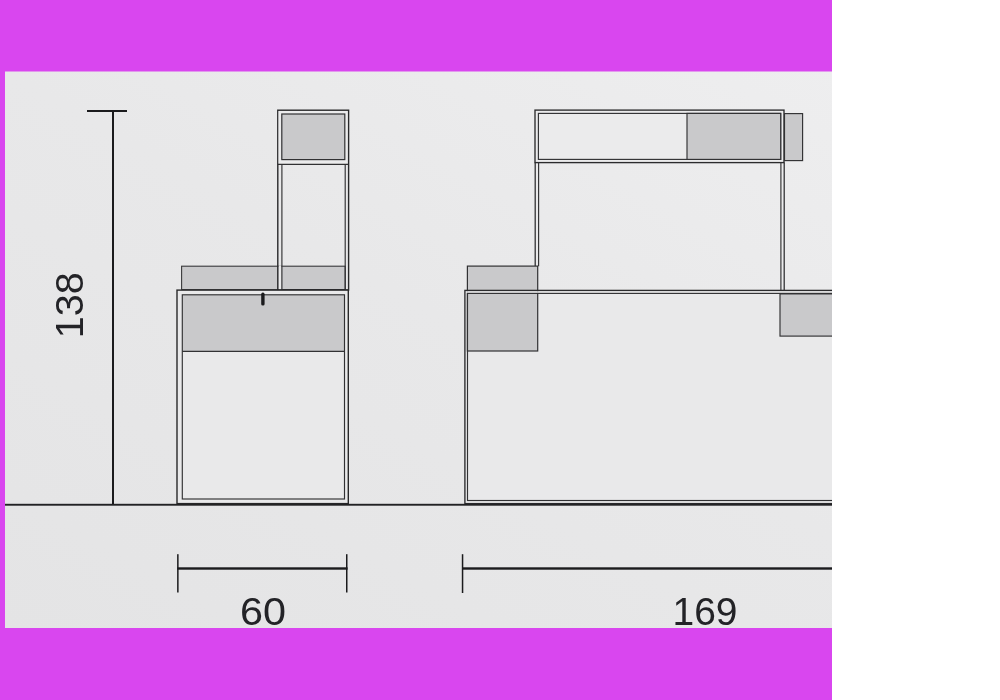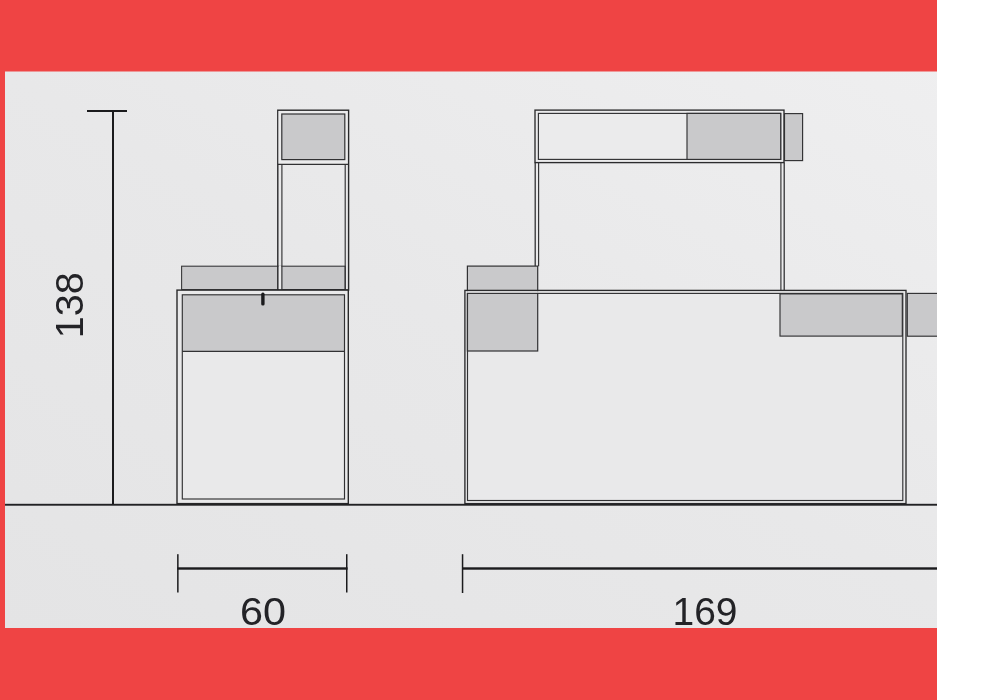--- a/index.html
+++ b/index.html
@@ -1,16 +1,16 @@
 <!DOCTYPE html>
 <html><head>
 <meta charset="utf-8">
 <style>
   html,body{margin:0;padding:0;background:#ffffff;}
-  .page{position:relative;width:937px;height:700px;background:#ef4444;overflow:hidden;
+  .page{position:relative;width:832px;height:700px;background:#d946ef;overflow:hidden;
         font-family:"Liberation Sans",sans-serif;}
   svg{position:absolute;left:0;top:0;}
 </style>
 </head>
 <body>
 <div class="page">
 <svg width="1000" height="700" viewBox="0 0 1000 700">
   <defs>
     <linearGradient id="bg" x1="0" y1="1" x2="1" y2="0">
       <stop offset="0" stop-color="#e4e4e5"></stop>

